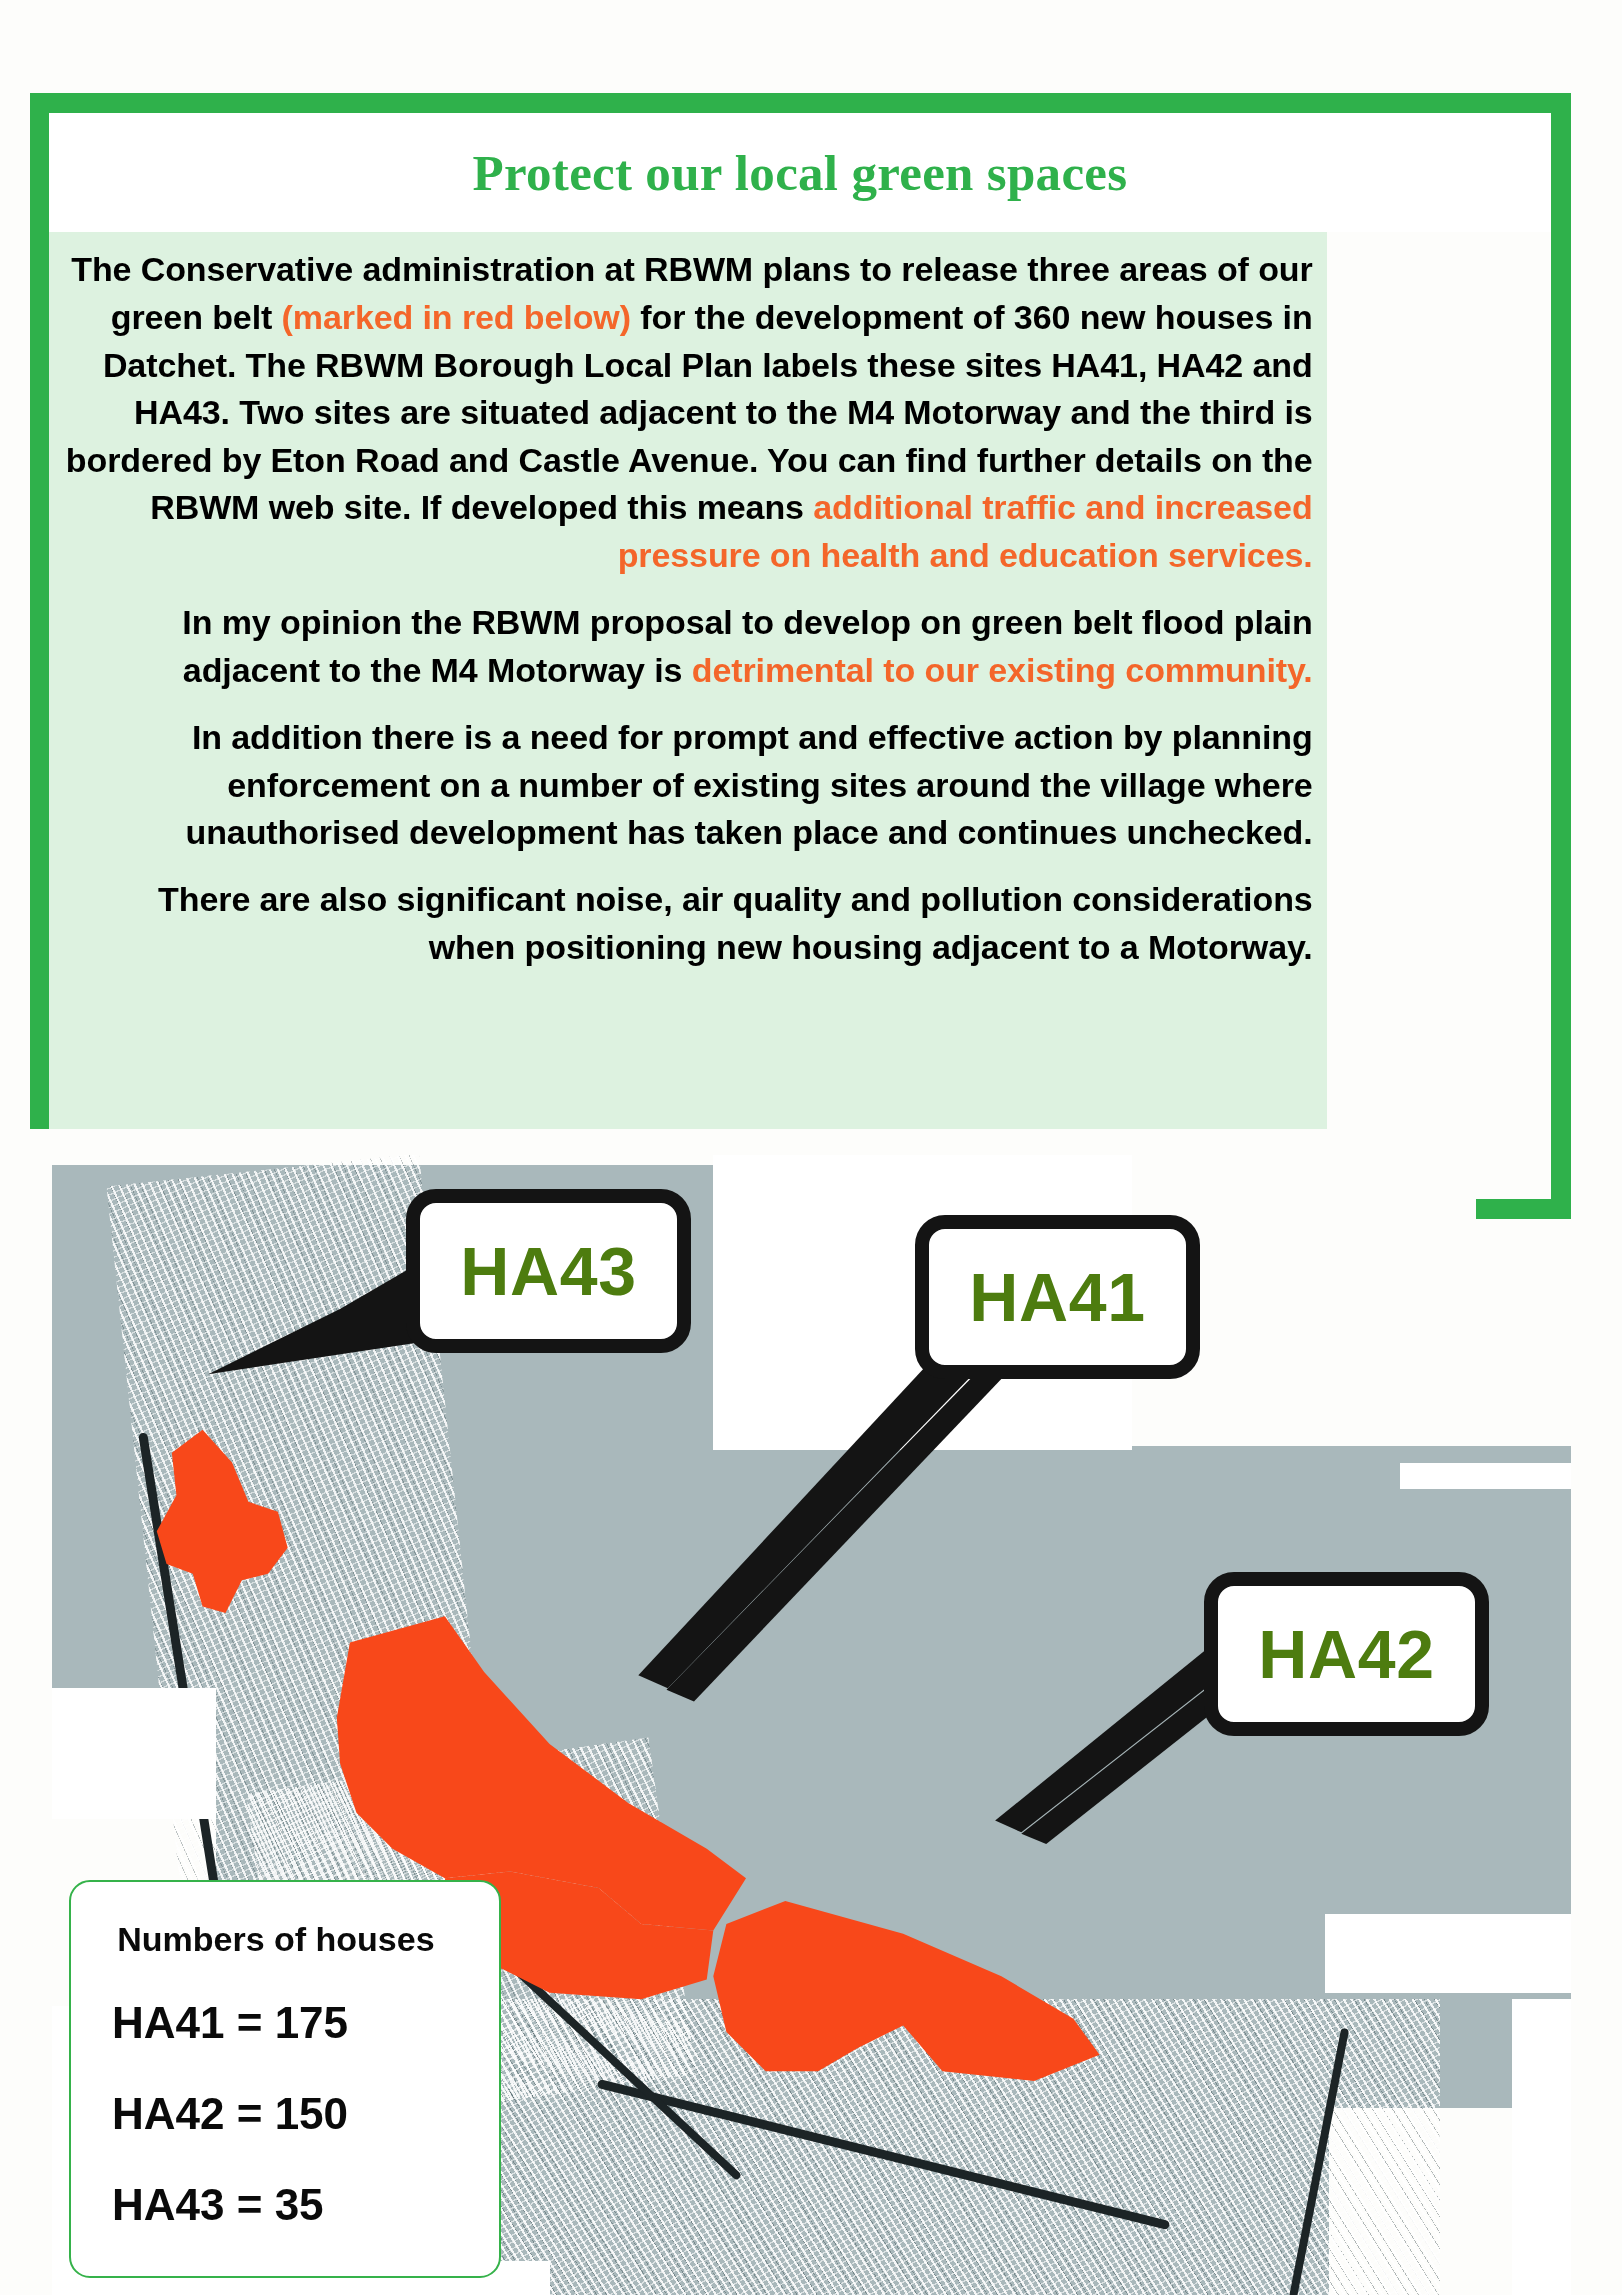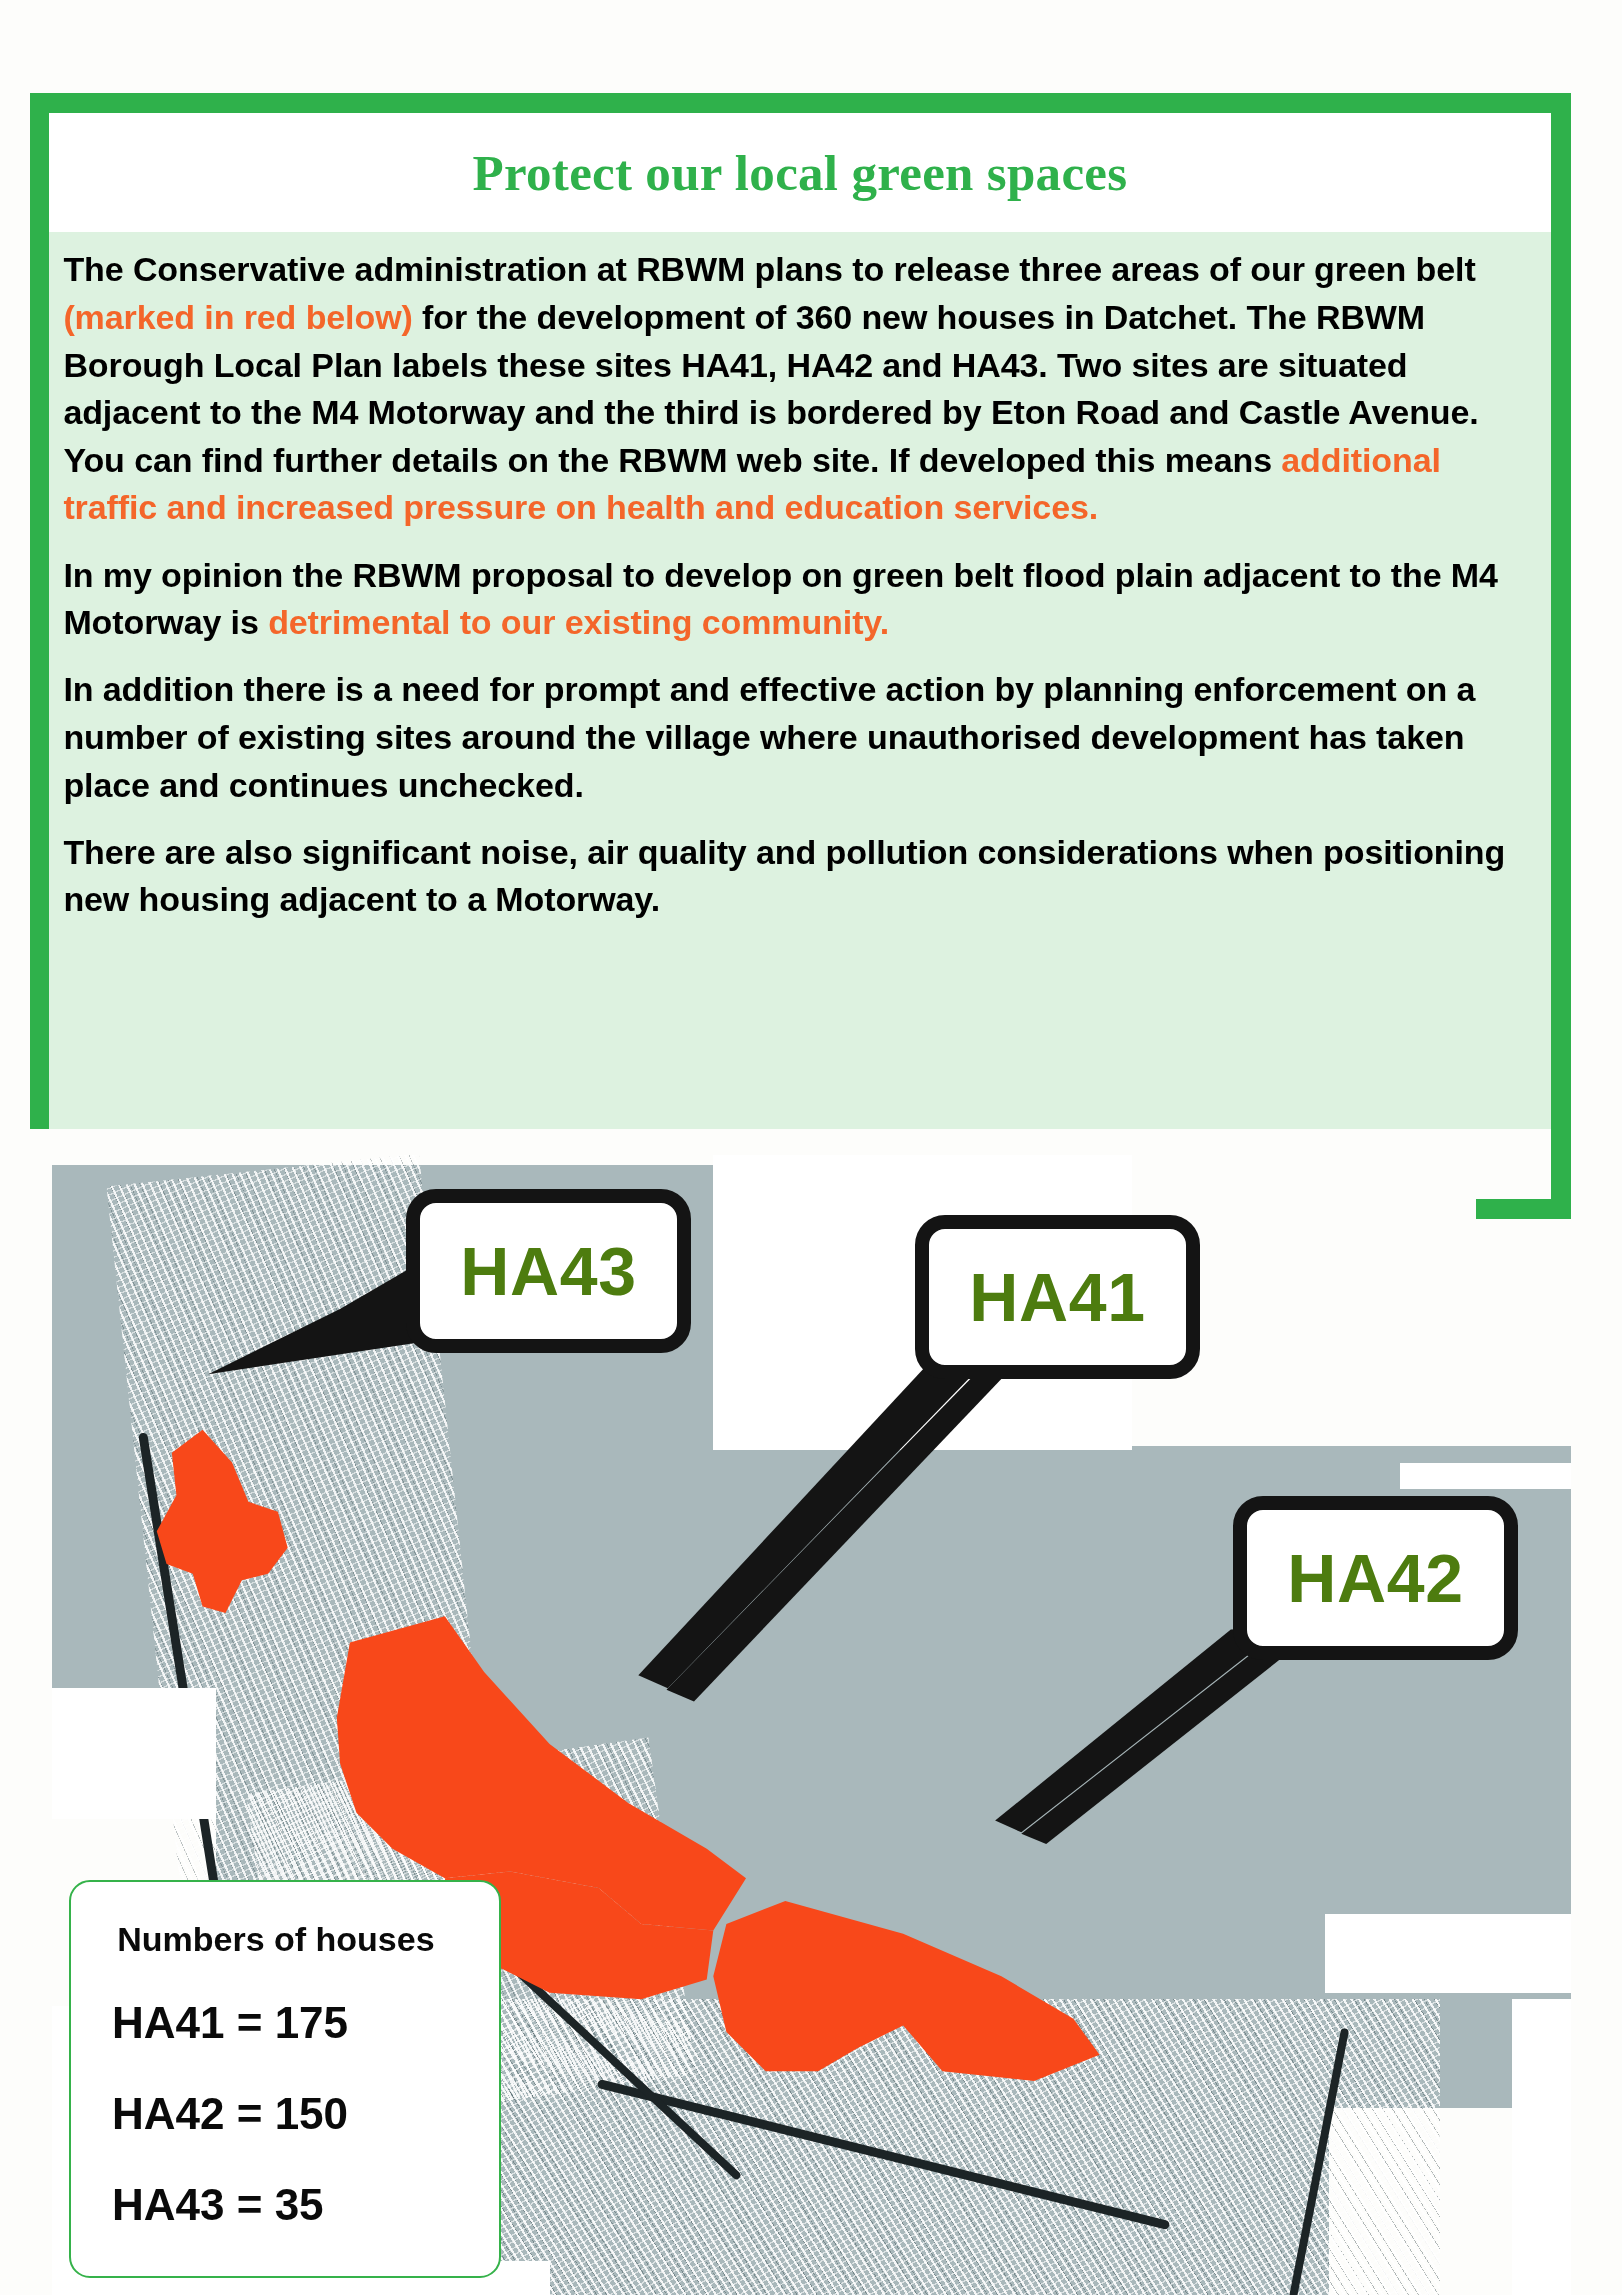--- a/index.html
+++ b/index.html
@@ -20,23 +20,23 @@
     position:absolute;left:49px;top:113px;width:1502px;height:119px;
     background:#ffffff;display:flex;align-items:center;justify-content:center;
   }
   #page-title{
     font-size:51px;font-weight:bold;color:#2fb14b;letter-spacing:0.3px;
     font-family:Liberation Serif, serif;
   }
 
   
   #body-panel{
-    position:absolute;left:49px;top:232px;width:1502px;height:897px;
+    position:absolute;left:49px;top:232px;width:1278px;height:897px;
     background:#ddf2e0;
-    padding:14.4px 14.4px 0 14.4px;box-sizing:border-box;
+    padding:14.4px 14.4px 0 14.4px;box-sizing:border-box;text-align:right;
   }
   .para{
     font-size:34px;line-height:1.40;font-weight:bold;color:#000000;
     margin:0 0 19.6px 0;letter-spacing:-0.1px;
   }
   .hl{color:#f4662a;}
 
   
   #map{
     position:absolute;left:52px;top:1155px;width:1519px;height:1140px;
@@ -90,21 +90,21 @@
   .callout{
     position:absolute;background:#ffffff;border:14.4px solid #141414;
     border-radius:30px;display:flex;align-items:center;justify-content:center;
   }
   .callout span{
     font-size:68px;font-weight:bold;color:#4d7c0f;letter-spacing:0.7px;
     font-family:"Liberation Sans","DejaVu Sans",sans-serif;line-height:1;
   }
   #callout-ha43{left:406px; top:1189px;width:257px;height:136px;}
   #callout-ha41{left:915px;top:1215px;width:257px;height:136px;}
-  #callout-ha42{left:1204px;top:1496px;width:257px;height:136px;margin-left:29px;}
+  #callout-ha42{left:1204px;top:1572px;width:257px;height:136px;}
 
   #pointer-layer{position:absolute;left:0;top:0;width:1623px;height:2295px;pointer-events:none;}
 
   
   #legend{
     position:absolute;left:69px;top:1880px;width:432px;height:398px;
     background:#ffffff;border:2.6px solid #35b24a;border-radius:21px;
     box-sizing:border-box;padding:38px 0 0 41px;
   }
   #legend-title{font-size:34px;font-weight:bold;color:#0a0a0a;margin:0 0 39px 5.2px;}

